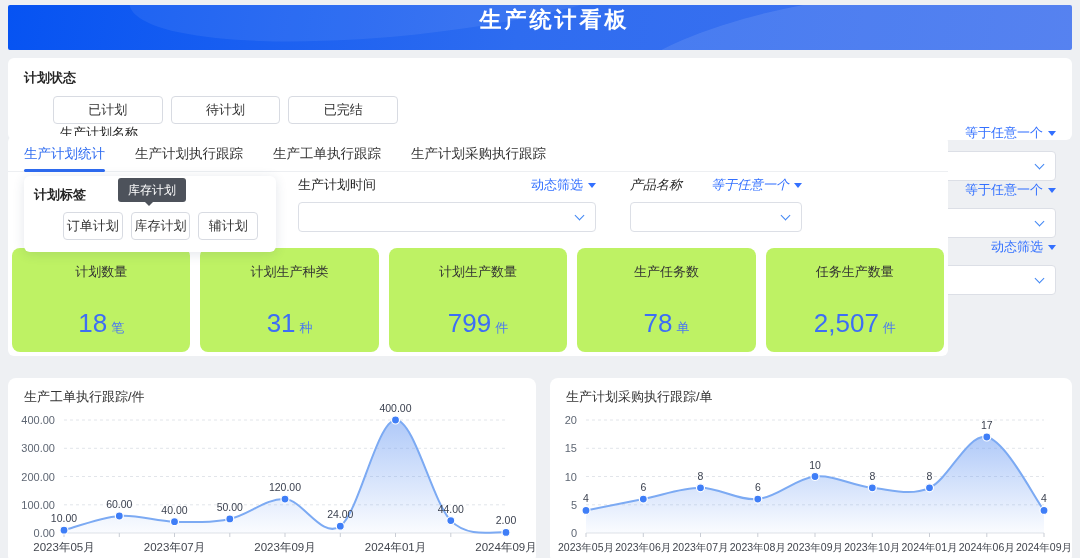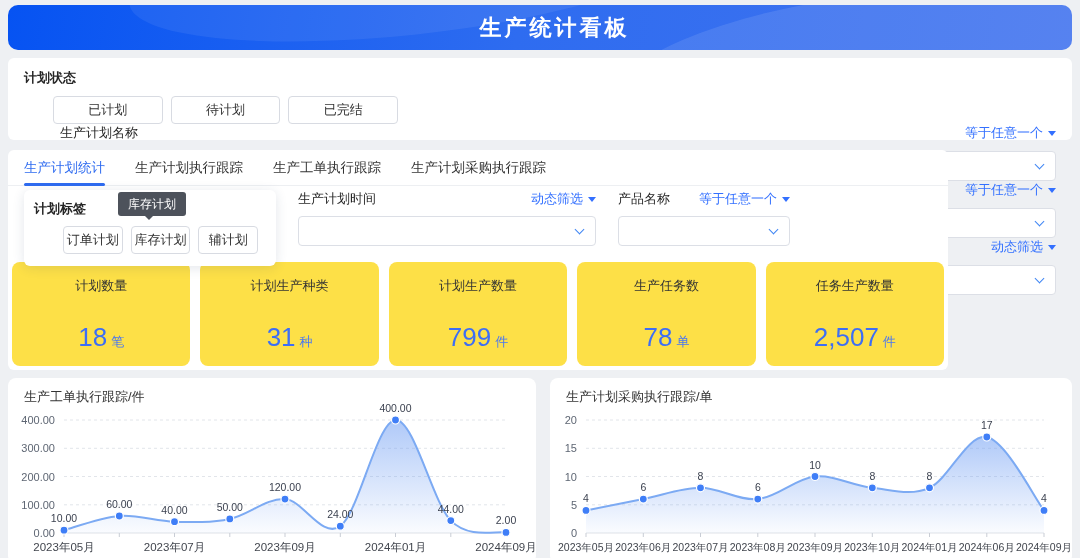--- a/index.html
+++ b/index.html
@@ -1,23 +1,23 @@
 <!DOCTYPE html>
 <html><head>
 <meta charset="utf-8">
 <style>
   * { margin:0; padding:0; box-sizing:border-box; }
   html,body { width:1080px; height:558px; overflow:hidden; background:#eef0f3;
     font-family:"Liberation Sans","DejaVu Sans",sans-serif; color:#333; }
 
   
   .banner { position:absolute; left:8px; top:5px; width:1064px; height:45px;
-    border-radius:10px; overflow:hidden;
+    border-radius:2px; overflow:hidden;
     background:linear-gradient(100deg,#0653f2 0%,#2e6cf0 48%,#4374ef 100%);
-    display:flex; align-items:center; justify-content:center;padding-left:29px; }
+    display:flex; justify-content:center;padding-left:29px; }
   .banner::before { content:''; position:absolute; right:-60px; bottom:-95px;
     width:520px; height:150px; background:rgba(255,255,255,.10);
     border-radius:50%; transform:rotate(-7deg); }
   .banner::after { content:''; position:absolute; left:120px; top:-90px;
     width:560px; height:120px; background:rgba(255,255,255,.07);
     border-radius:50%; transform:rotate(-6deg); }
   .banner h1 { color:#fff; font-size:22px; letter-spacing:3px; font-weight:bold; z-index:1; }
 
   
   .card { position:absolute; background:#fff; border-radius:6px;flex-direction:column; }
@@ -41,43 +41,43 @@
   .select { position:relative; height:30px; border:1px solid #dcdfe6; border-radius:4px;
     background:#fff; cursor:pointer; }
   .chev { position:absolute; right:12px; top:9px; width:7px; height:7px;
     border-right:1.6px solid #4086f4; border-bottom:1.6px solid #4086f4;
     transform:rotate(45deg); }
 
   .g-status { width:382px; }
   .g-field { flex:1; margin-left:36px; }
 
   
-  .main-card { left:8px; top:150px; width:940px; height:220px; }
+  .main-card { left:8px; top:136px; width:940px; height:220px; }
   .tabs { display:flex; gap:30px; padding:0 16px; height:36px; align-items:center;
     border-bottom:1px solid #edeff2; }
   .tab { font-size:13.5px; color:#333; position:relative; height:100%;
     display:flex; align-items:center; cursor:pointer; white-space:nowrap; }
   .tab.active { color:#2e6bf0; }
   .tab.active::after { content:''; position:absolute; left:0; right:0; bottom:-1px;
     height:3px; background:#2e6bf0; border-radius:2px; }
 
   .sub-row { display:flex; padding:4px 16px 0; align-items:flex-start; height:72px; }
   .tag-panel { width:252px; background:#fff; border-radius:6px;
     box-shadow:0 2px 12px rgba(40,60,100,.13); padding:10px 10px 12px; position:relative; }
   .tag-panel .btn-row { margin-top:8px; }
   .tooltip { position:absolute; left:94px; top:2px; background:#4d525b; color:#fff;
     font-size:12px; line-height:1; padding:6px 10px; border-radius:3px; white-space:nowrap; z-index:5; }
   .tooltip::after { content:''; position:absolute; left:26px; bottom:-4px; width:0; height:0;
     border-left:5px solid transparent; border-right:5px solid transparent; border-top:5px solid #4d525b; }
   .g-time { width:298px; margin-left:22px; }
-  .g-product { width:172px; margin-left:22px; }
+  .g-product { width:172px; margin-left:34px;font-style:italic; }
   .sub-row .flabel-row { margin-bottom:8px;align-items:flex-end; }
 
   .kpi-row { display:flex; gap:10px; padding:0 4px; margin-top:4px; }
-  .kpi { flex:1; background:#fde047; border-radius:8px; height:104px;
+  .kpi { flex:1; background:#bef264; border-radius:8px; height:104px;
     display:flex; flex-direction:column; align-items:center; padding-top:15px; }
   .kpi-label { font-size:13px; color:#333; }
   .kpi-value { margin-top:27px; display:flex; align-items:baseline; }
   .kpi-num { font-size:26px; color:#3d6ef5; font-weight:500; }
   .kpi-unit { font-size:13px; color:#4a77f2; margin-left:4px; }
 
   
   .chart-card { position:absolute; top:378px; height:186px; background:#fff;
     border-radius:8px; padding-top:10px; overflow:hidden; }
   .chart-left { left:8px; width:528px; }

